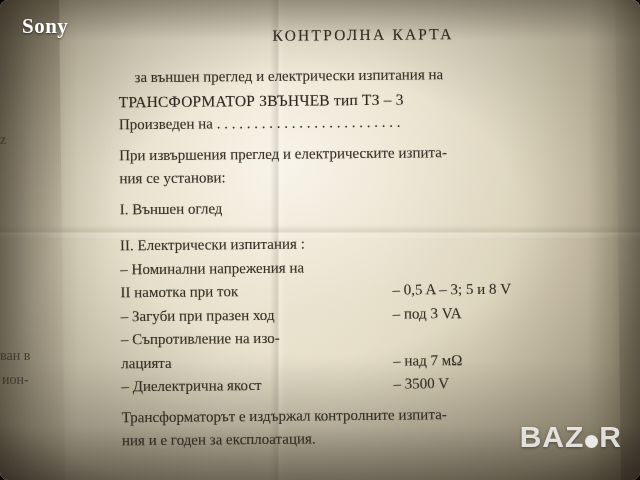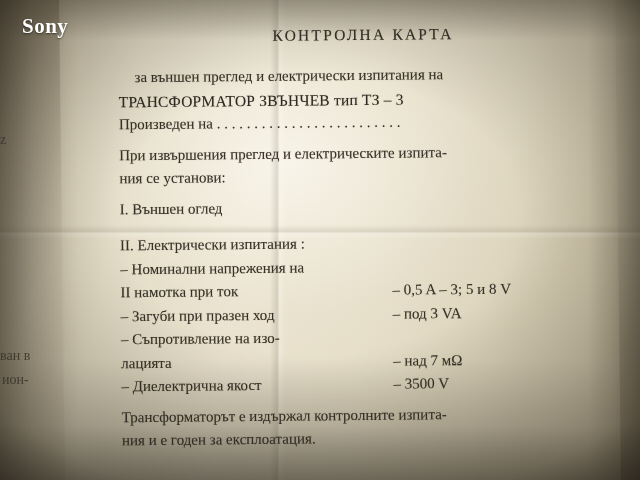--- a/index.html
+++ b/index.html
@@ -7,20 +7,21 @@
     padding: 0;
     background: #000;
   }
   #shot {
     position: relative;
     width: 640px;
     height: 480px;
     overflow: hidden;
     background: #b5aa95;
     font-family: "Liberation Serif", serif;
+    border-radius: 8px;
   }
 
   
   .paper-bg {
     position: absolute;
     inset: 0;
     background:
       radial-gradient(ellipse 85% 70% at 48% 42%, rgba(255,252,243,0.55) 0%, rgba(231,223,205,0.25) 45%, rgba(164,152,129,0.0) 72%),
       linear-gradient(115deg, #7e7460 0%, #a79c84 8%, #cfc5ac 20%, #ddd4bb 40%, #d6cdb3 62%, #c2b89c 80%, #9e937a 94%, #7c7260 100%);
   }
@@ -241,14 +242,17 @@
     <div class="line">Трансформаторът е издържал контролните изпита-</div>
     <div class="line">ния и е годен за експлоатация.</div>
 
   </div>
 
   <div class="grain"></div>
   <div class="vignette"></div>
 
   <div class="sony-logo">Sony</div>
 
+  <div class="bazar-wm">
+    <span>BAZ</span><span class="dot"></span><span>R</span>
+  </div>
 
 </div>
 
 </body></html>

